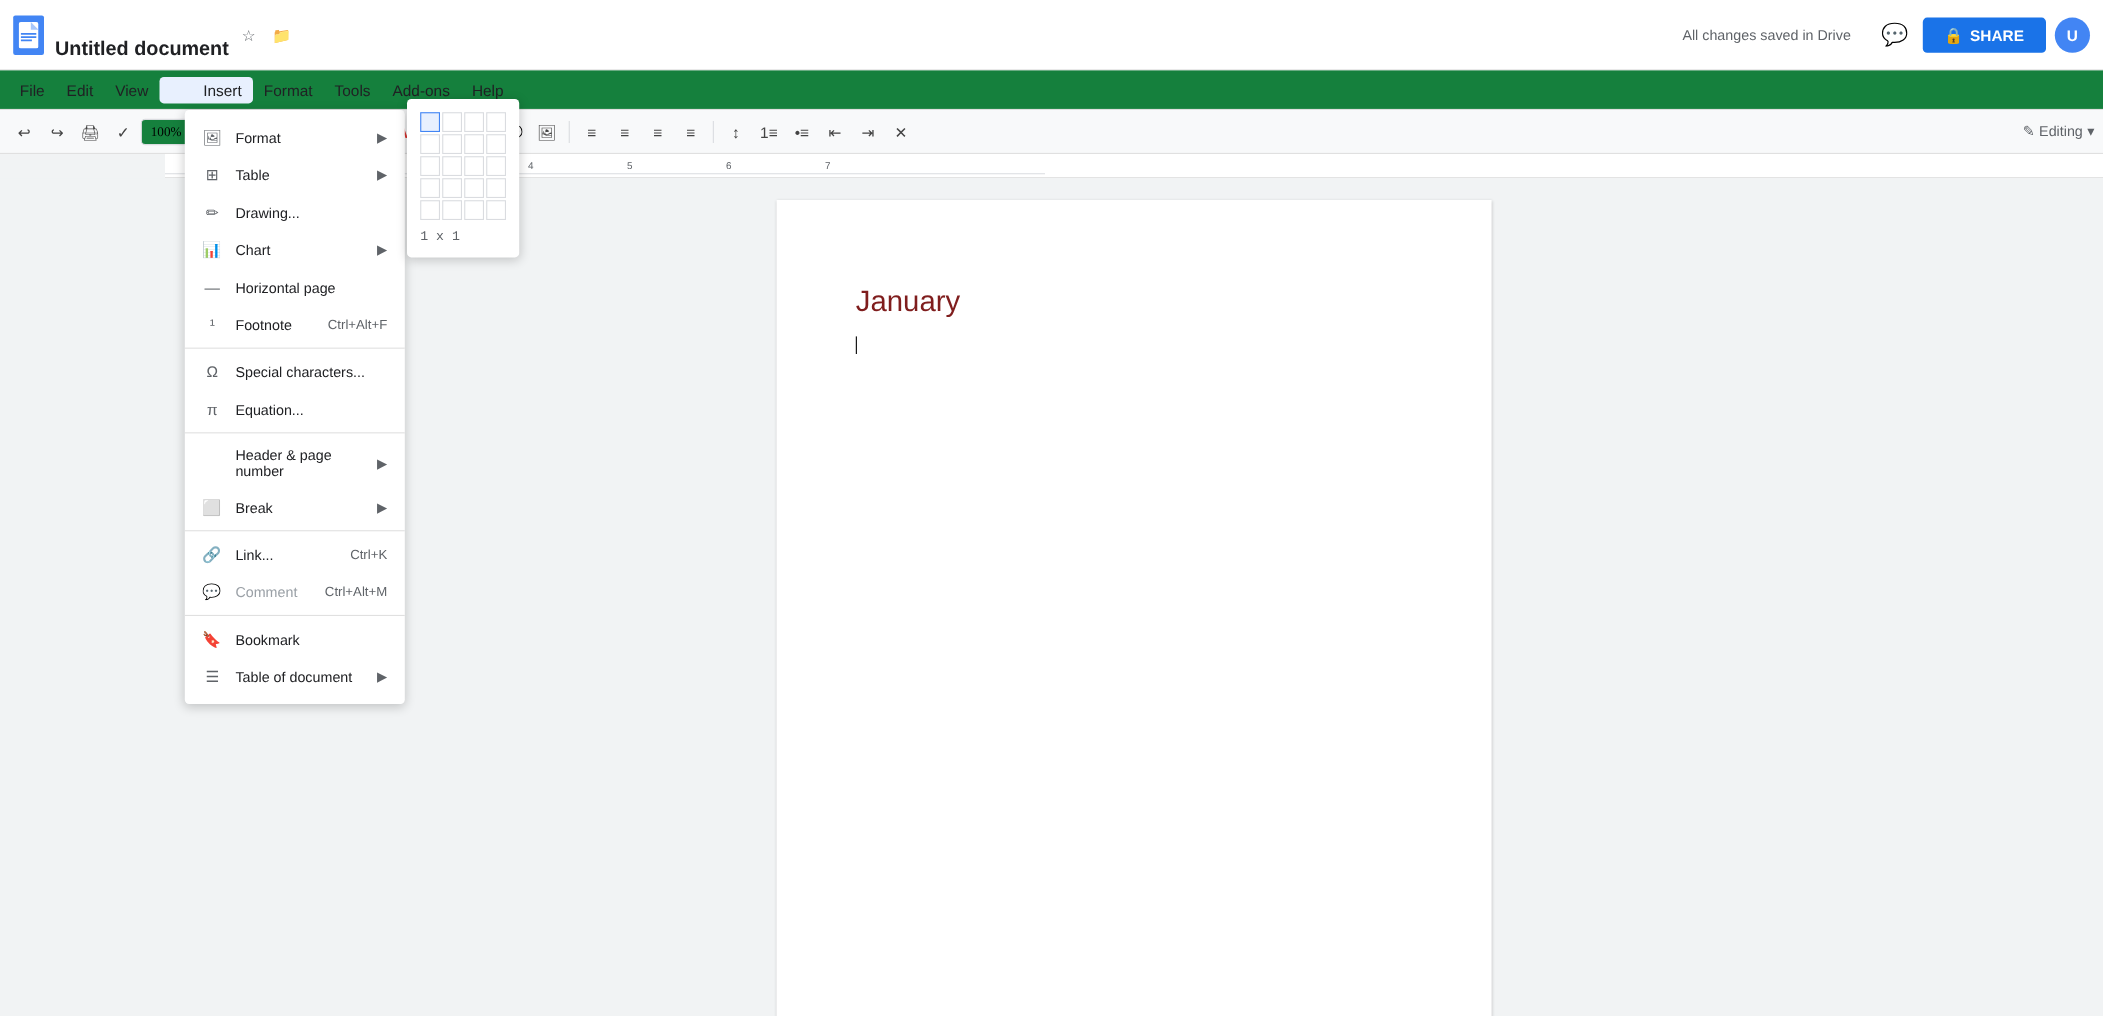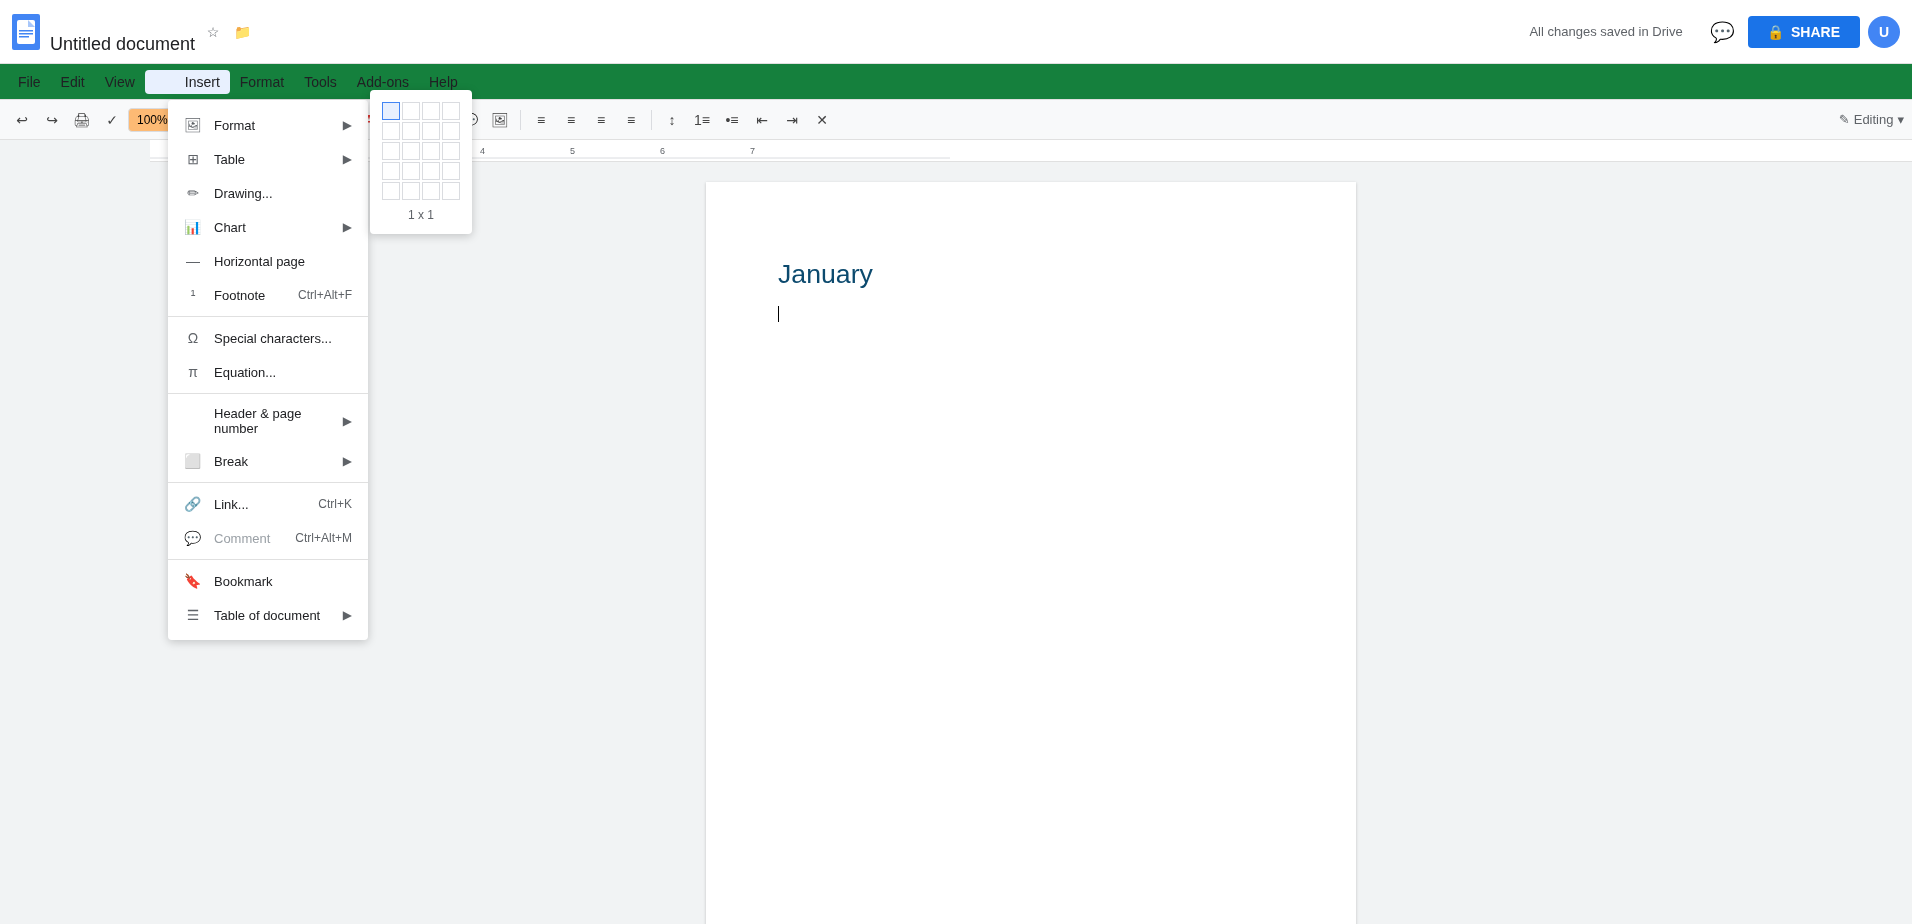--- a/index.html
+++ b/index.html
@@ -20,21 +20,21 @@
       border-radius: 2px;
       margin-right: 10px;
       flex-shrink: 0;
       display: flex; align-items: center; justify-content: center;
       color: white; font-size: 18px; font-weight: bold;
     }
     .title-info { flex: 1; }
     .doc-title {
       font-size: 18px;
       color: #202124;
-      font-weight: 400;
+      font-weight: 700;
       line-height: 1.2;
       margin-top: 27px;
     }
     .title-icon-btn {
       width: 24px; height: 24px;
       border: none; background: none; cursor: pointer;
       color: #5f6368; font-size: 14px;
       display: flex; align-items: center; justify-content: center;
     }
     .title-actions {
@@ -95,22 +95,22 @@
     }
     .toolbar-btn {
       width: 28px; height: 28px;
       border: none; background: none; cursor: pointer;
       display: flex; align-items: center; justify-content: center;
       border-radius: 4px; color: #444; font-size: 14px;
     }
     .toolbar-sep { width: 1px; height: 20px; background: #dadce0; margin: 0 4px; }
     .zoom-select {
       border: 1px solid #dadce0; border-radius: 4px;
-      padding: 2px 4px; font-size: 12px; background: #fdba74;
-      cursor: pointer; height: 24px;
+      padding: 2px 4px; font-size: 12px; background: #15803d;
+      cursor: pointer; height: 24px; font-family: Liberation Serif, serif;
     }
     .font-size-select {
       border: 1px solid #dadce0; border-radius: 4px;
       padding: 2px 4px; font-size: 12px; background: white;
       cursor: pointer; height: 24px; width: 50px;
     }
     .editing-status {
       margin-left: auto;
       font-size: 13px; color: #5f6368;
       display: flex; align-items: center; gap: 4px;
@@ -157,21 +157,21 @@
       padding: 72px 72px;
       position: relative;
     }
     .doc-content {
       font-size: 11pt;
       color: #202124;
       line-height: 1.5;
     }
     .doc-heading {
       font-size: 20pt;
-      color: #0c4a6e;
+      color: #7f1d1d;
       font-weight: 400;
       margin-bottom: 12px;
     }
     .cursor {
       display: inline-block;
       width: 1px;
       height: 16px;
       background: #000;
       animation: blink 1s step-end infinite;
     }
@@ -233,23 +233,23 @@
       margin-bottom: 8px;
     }
     .table-cell {
       width: 18px; height: 18px;
       border: 1px solid #dadce0;
       background: white;
       cursor: pointer;
     }
     .table-cell.highlighted { background: #e8f0fe; border-color: #4285f4; }
     .table-label {
-      text-align: center;
       font-size: 12px;
       color: #5f6368;
+      font-family: Liberation Mono, monospace;
     }
 
     
     .tb-bold { font-weight: bold; }
     .tb-italic { font-style: italic; }
     .tb-underline { text-decoration: underline; }
   </style>
 </head>
 <body>
 

